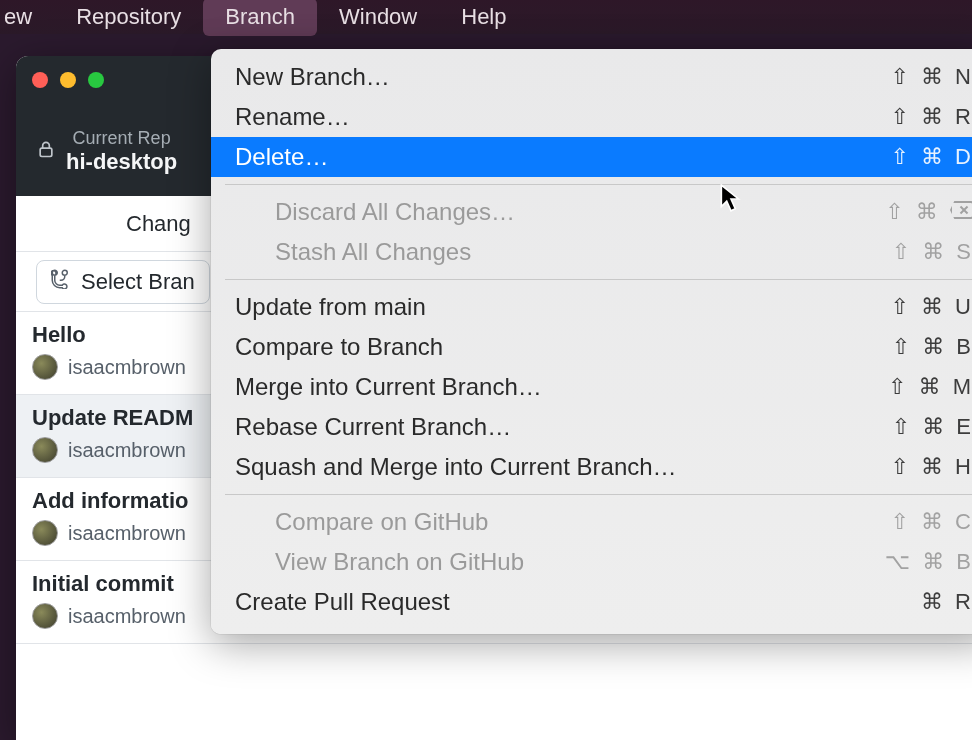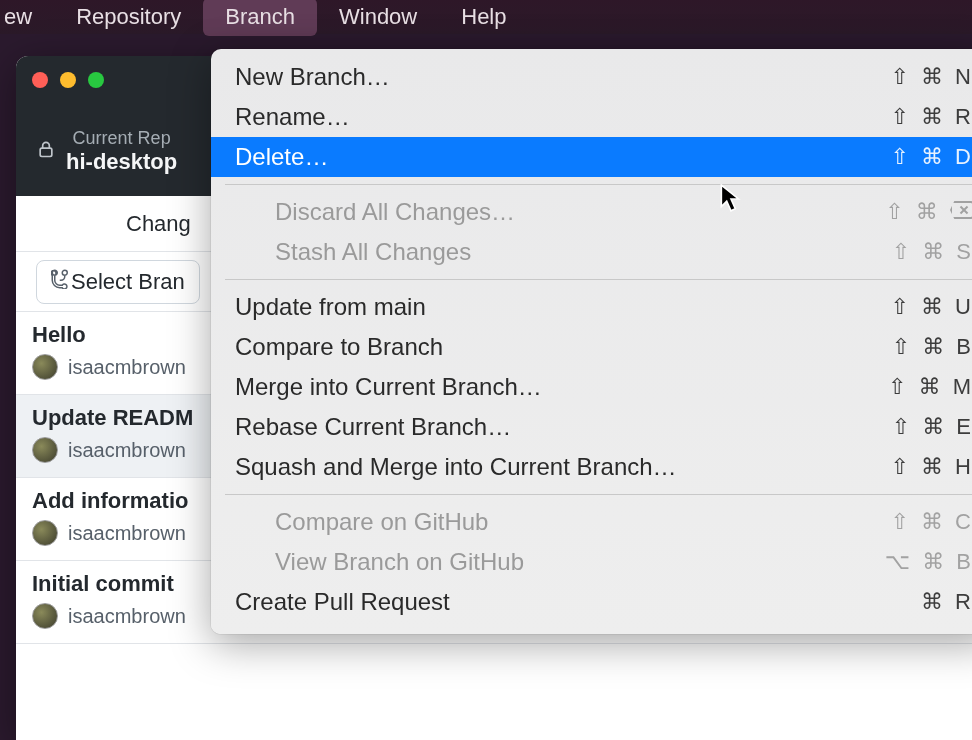--- a/index.html
+++ b/index.html
@@ -95,20 +95,21 @@
   .select-row {
     height: 60px;
     display: flex;
     align-items: center;
     padding: 0 20px;
     border-bottom: 1px solid #e1e4e8;
   }
   .select-box {
     display: flex;
     align-items: center;
+    gap: 10px;
     border: 1px solid #d0d7de;
     border-radius: 8px;
     padding: 8px 14px;
     font-size: 22px;
     color: #24292e;
     flex: 0 0 auto;
   }
   .branch-glyph {
     color: #57606a;
     font-size: 20px;

